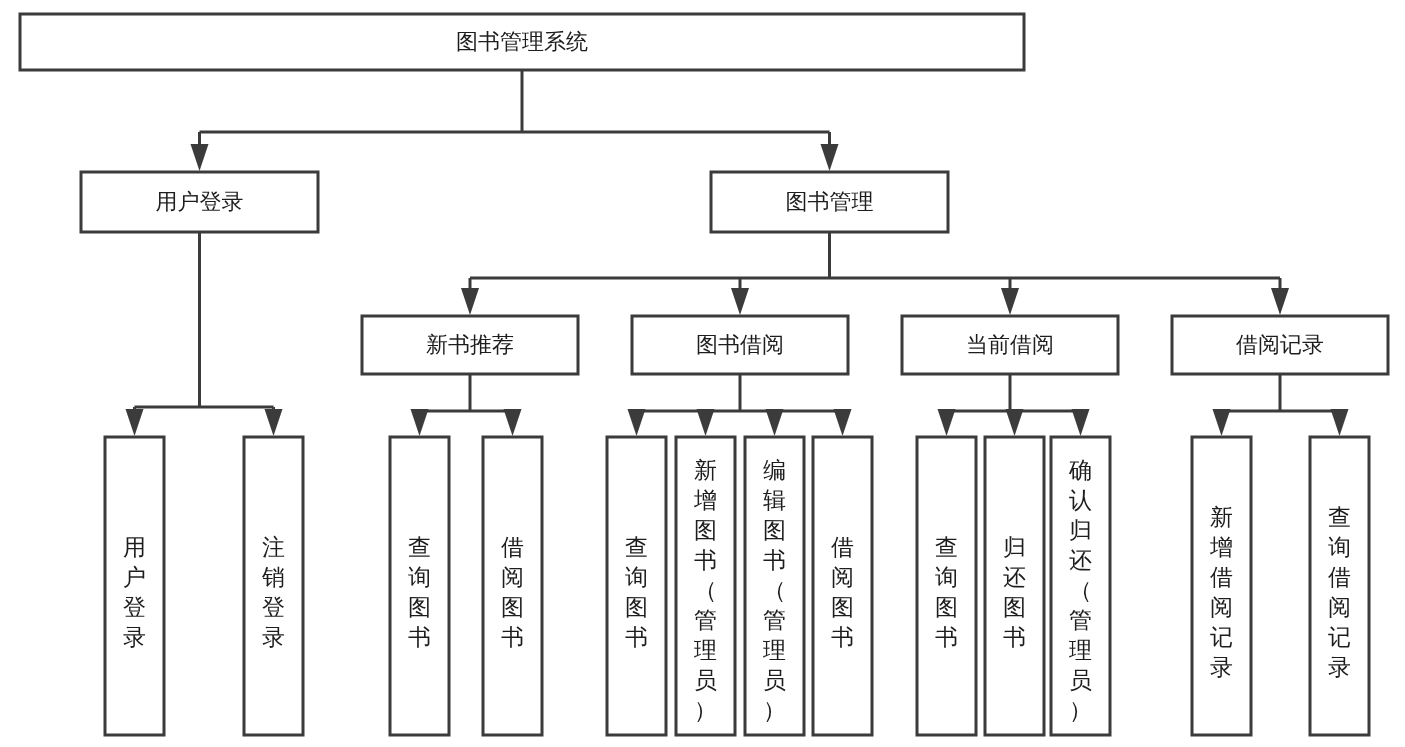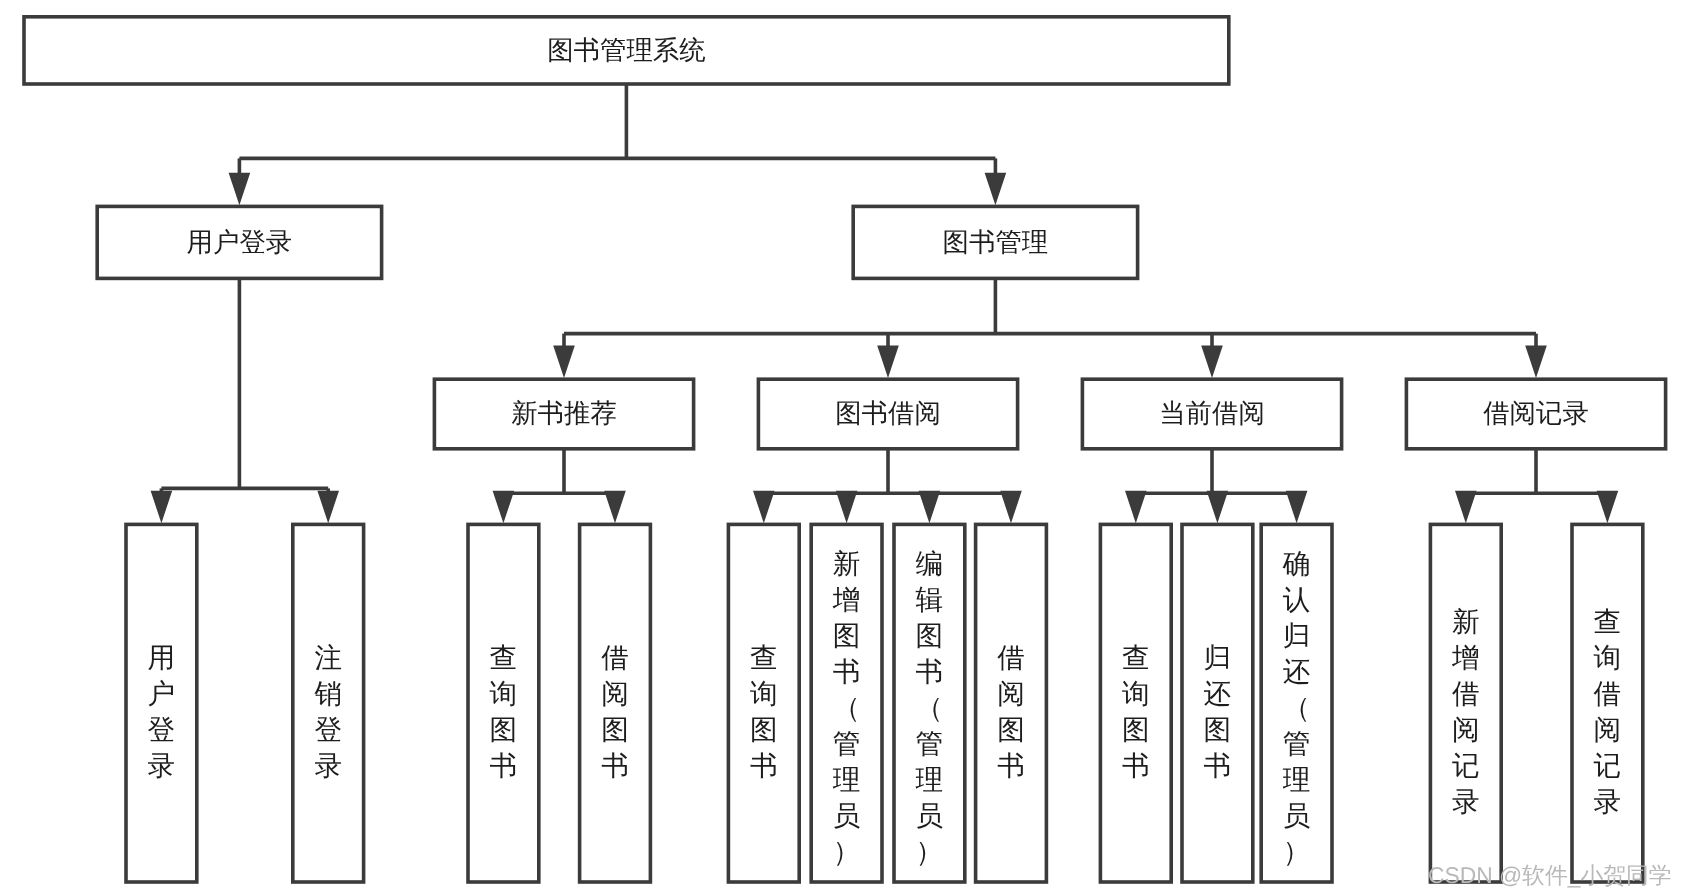--- a/index.html
+++ b/index.html
@@ -251,14 +251,13 @@
           <rect x="1310" y="437" width="59" height="298" class="node-box"></rect>
           <text x="1339.5" y="519.4" class="node-label-h" style="font-size:23px;">查</text>
           <text x="1339.5" y="549.4" class="node-label-h" style="font-size:23px;">询</text>
           <text x="1339.5" y="579.4" class="node-label-h" style="font-size:23px;">借</text>
           <text x="1339.5" y="609.4" class="node-label-h" style="font-size:23px;">阅</text>
           <text x="1339.5" y="639.4" class="node-label-h" style="font-size:23px;">记</text>
           <text x="1339.5" y="669.4" class="node-label-h" style="font-size:23px;">录</text>
         </g>
       </g>
   </svg>
-  <div class="watermark">CSDN @软件_小贺同学</div>
 </div>
 
 </body></html>

